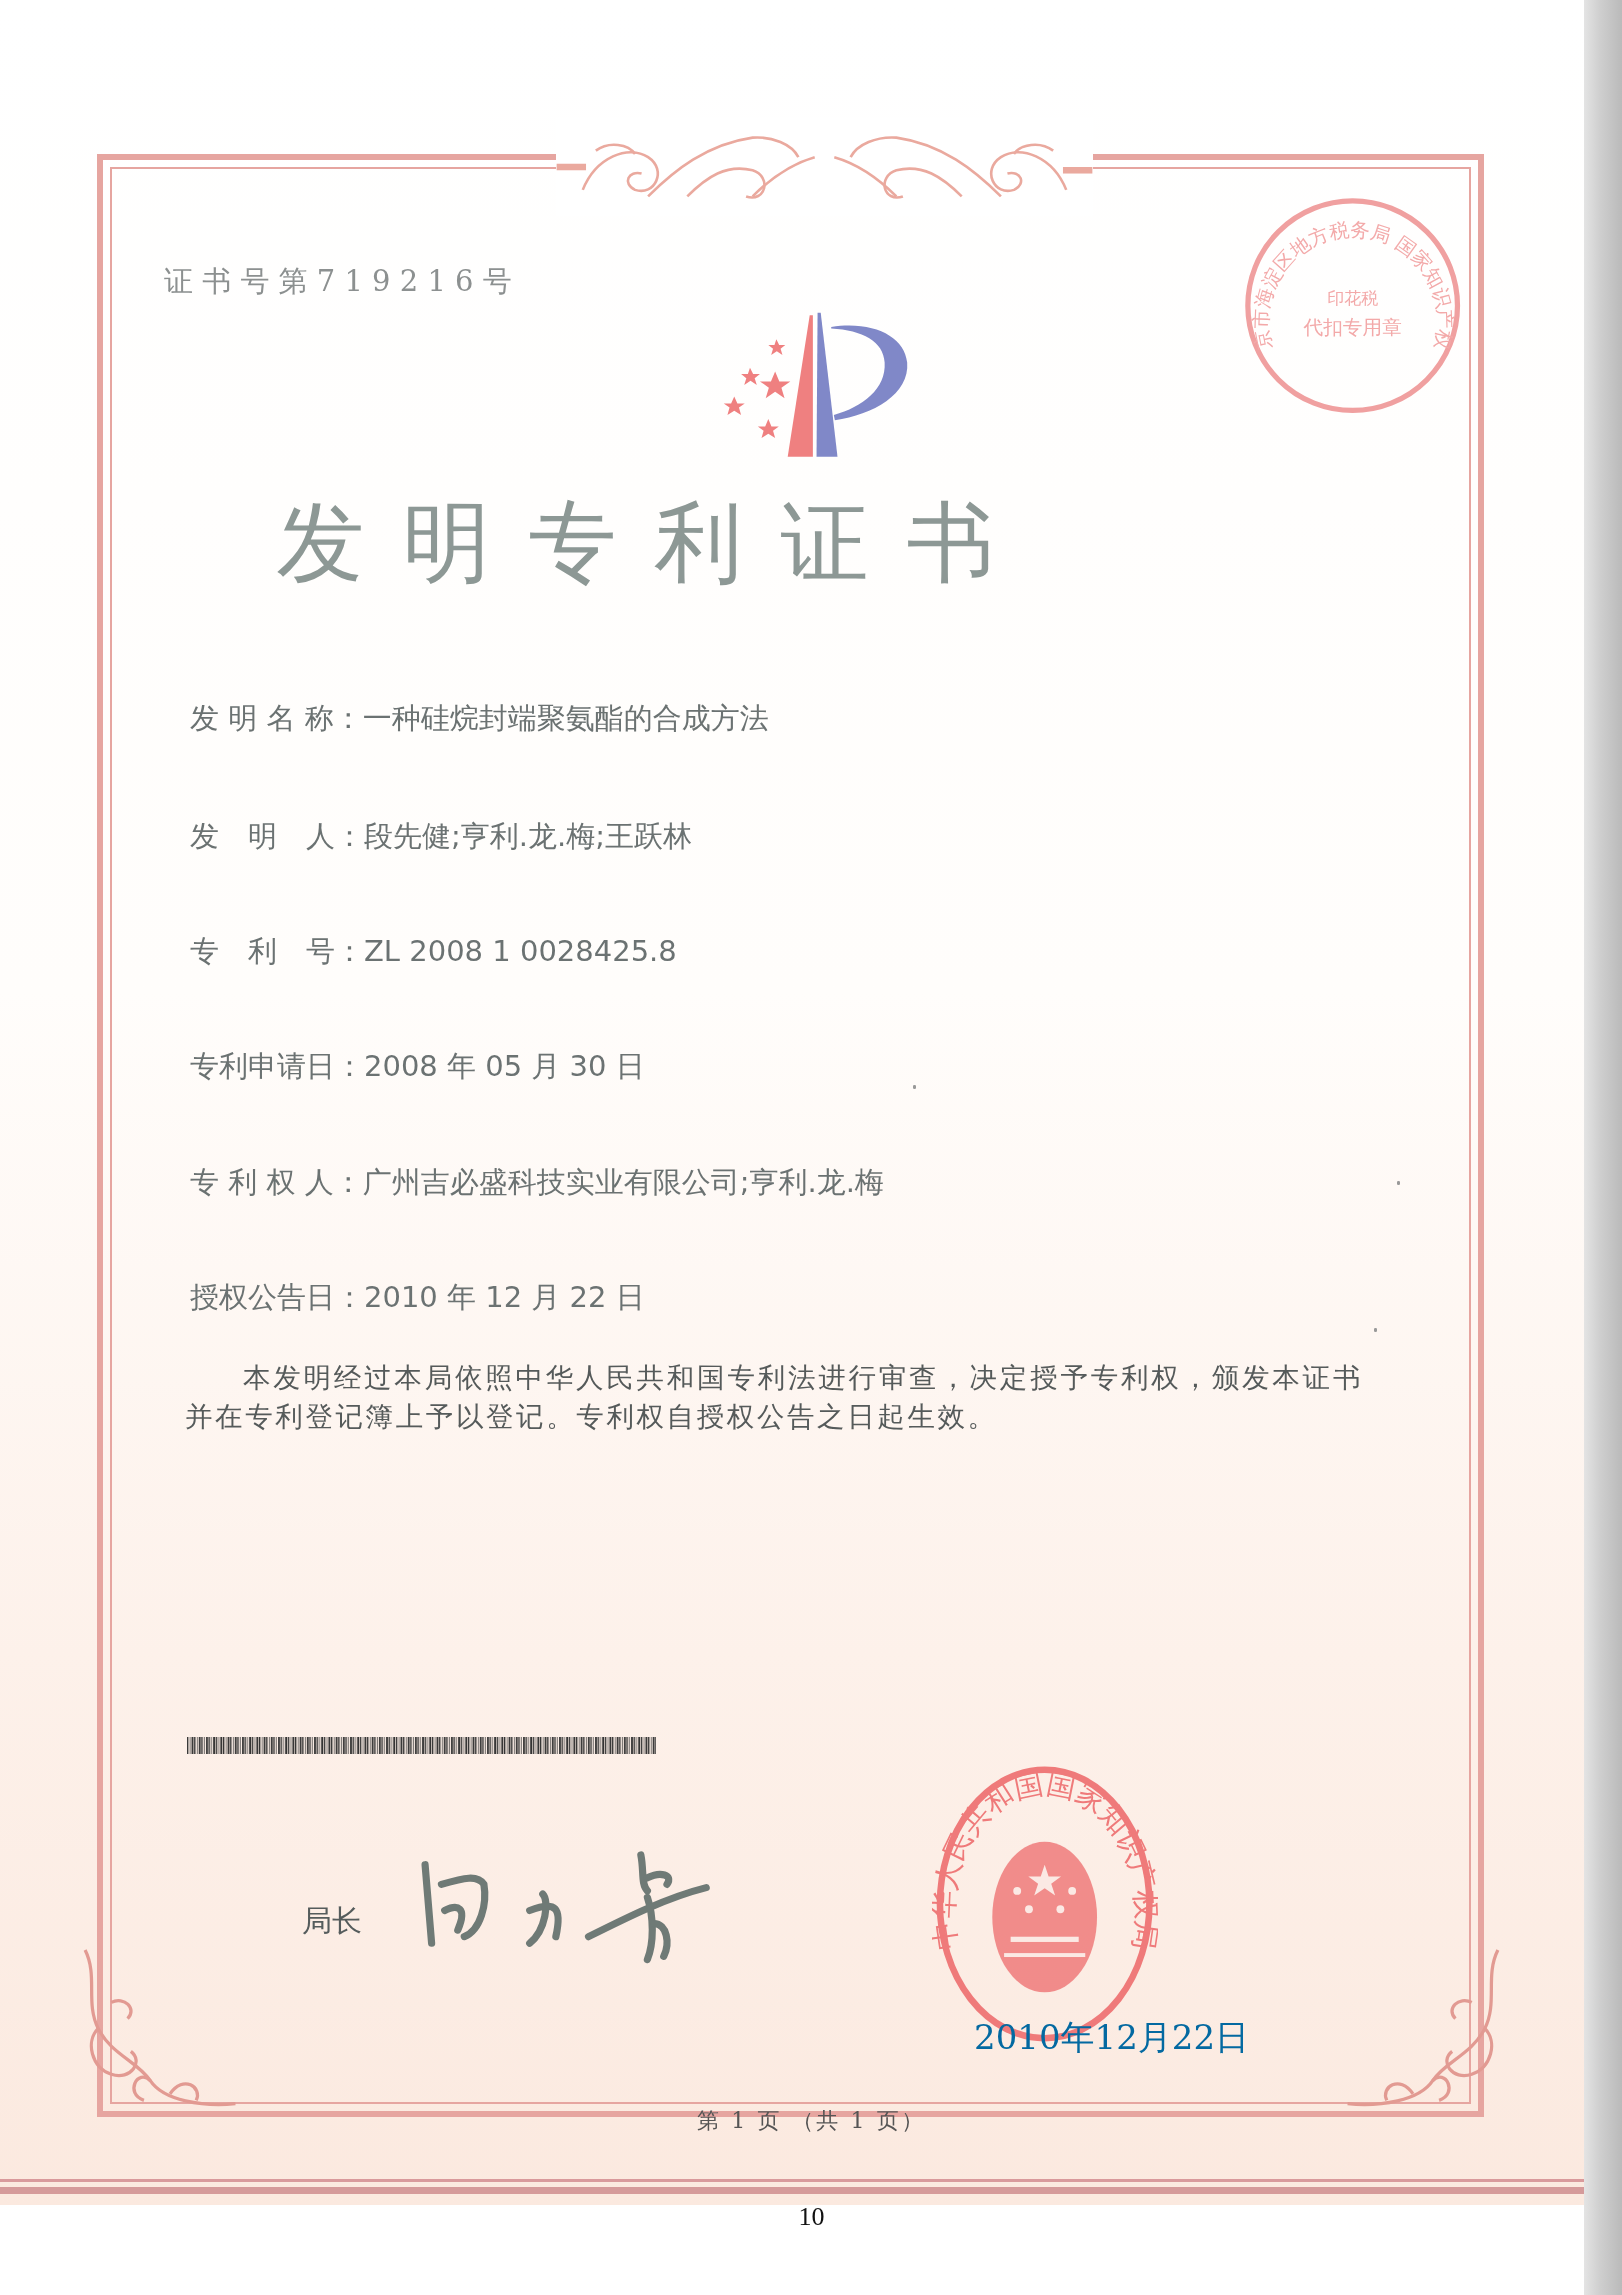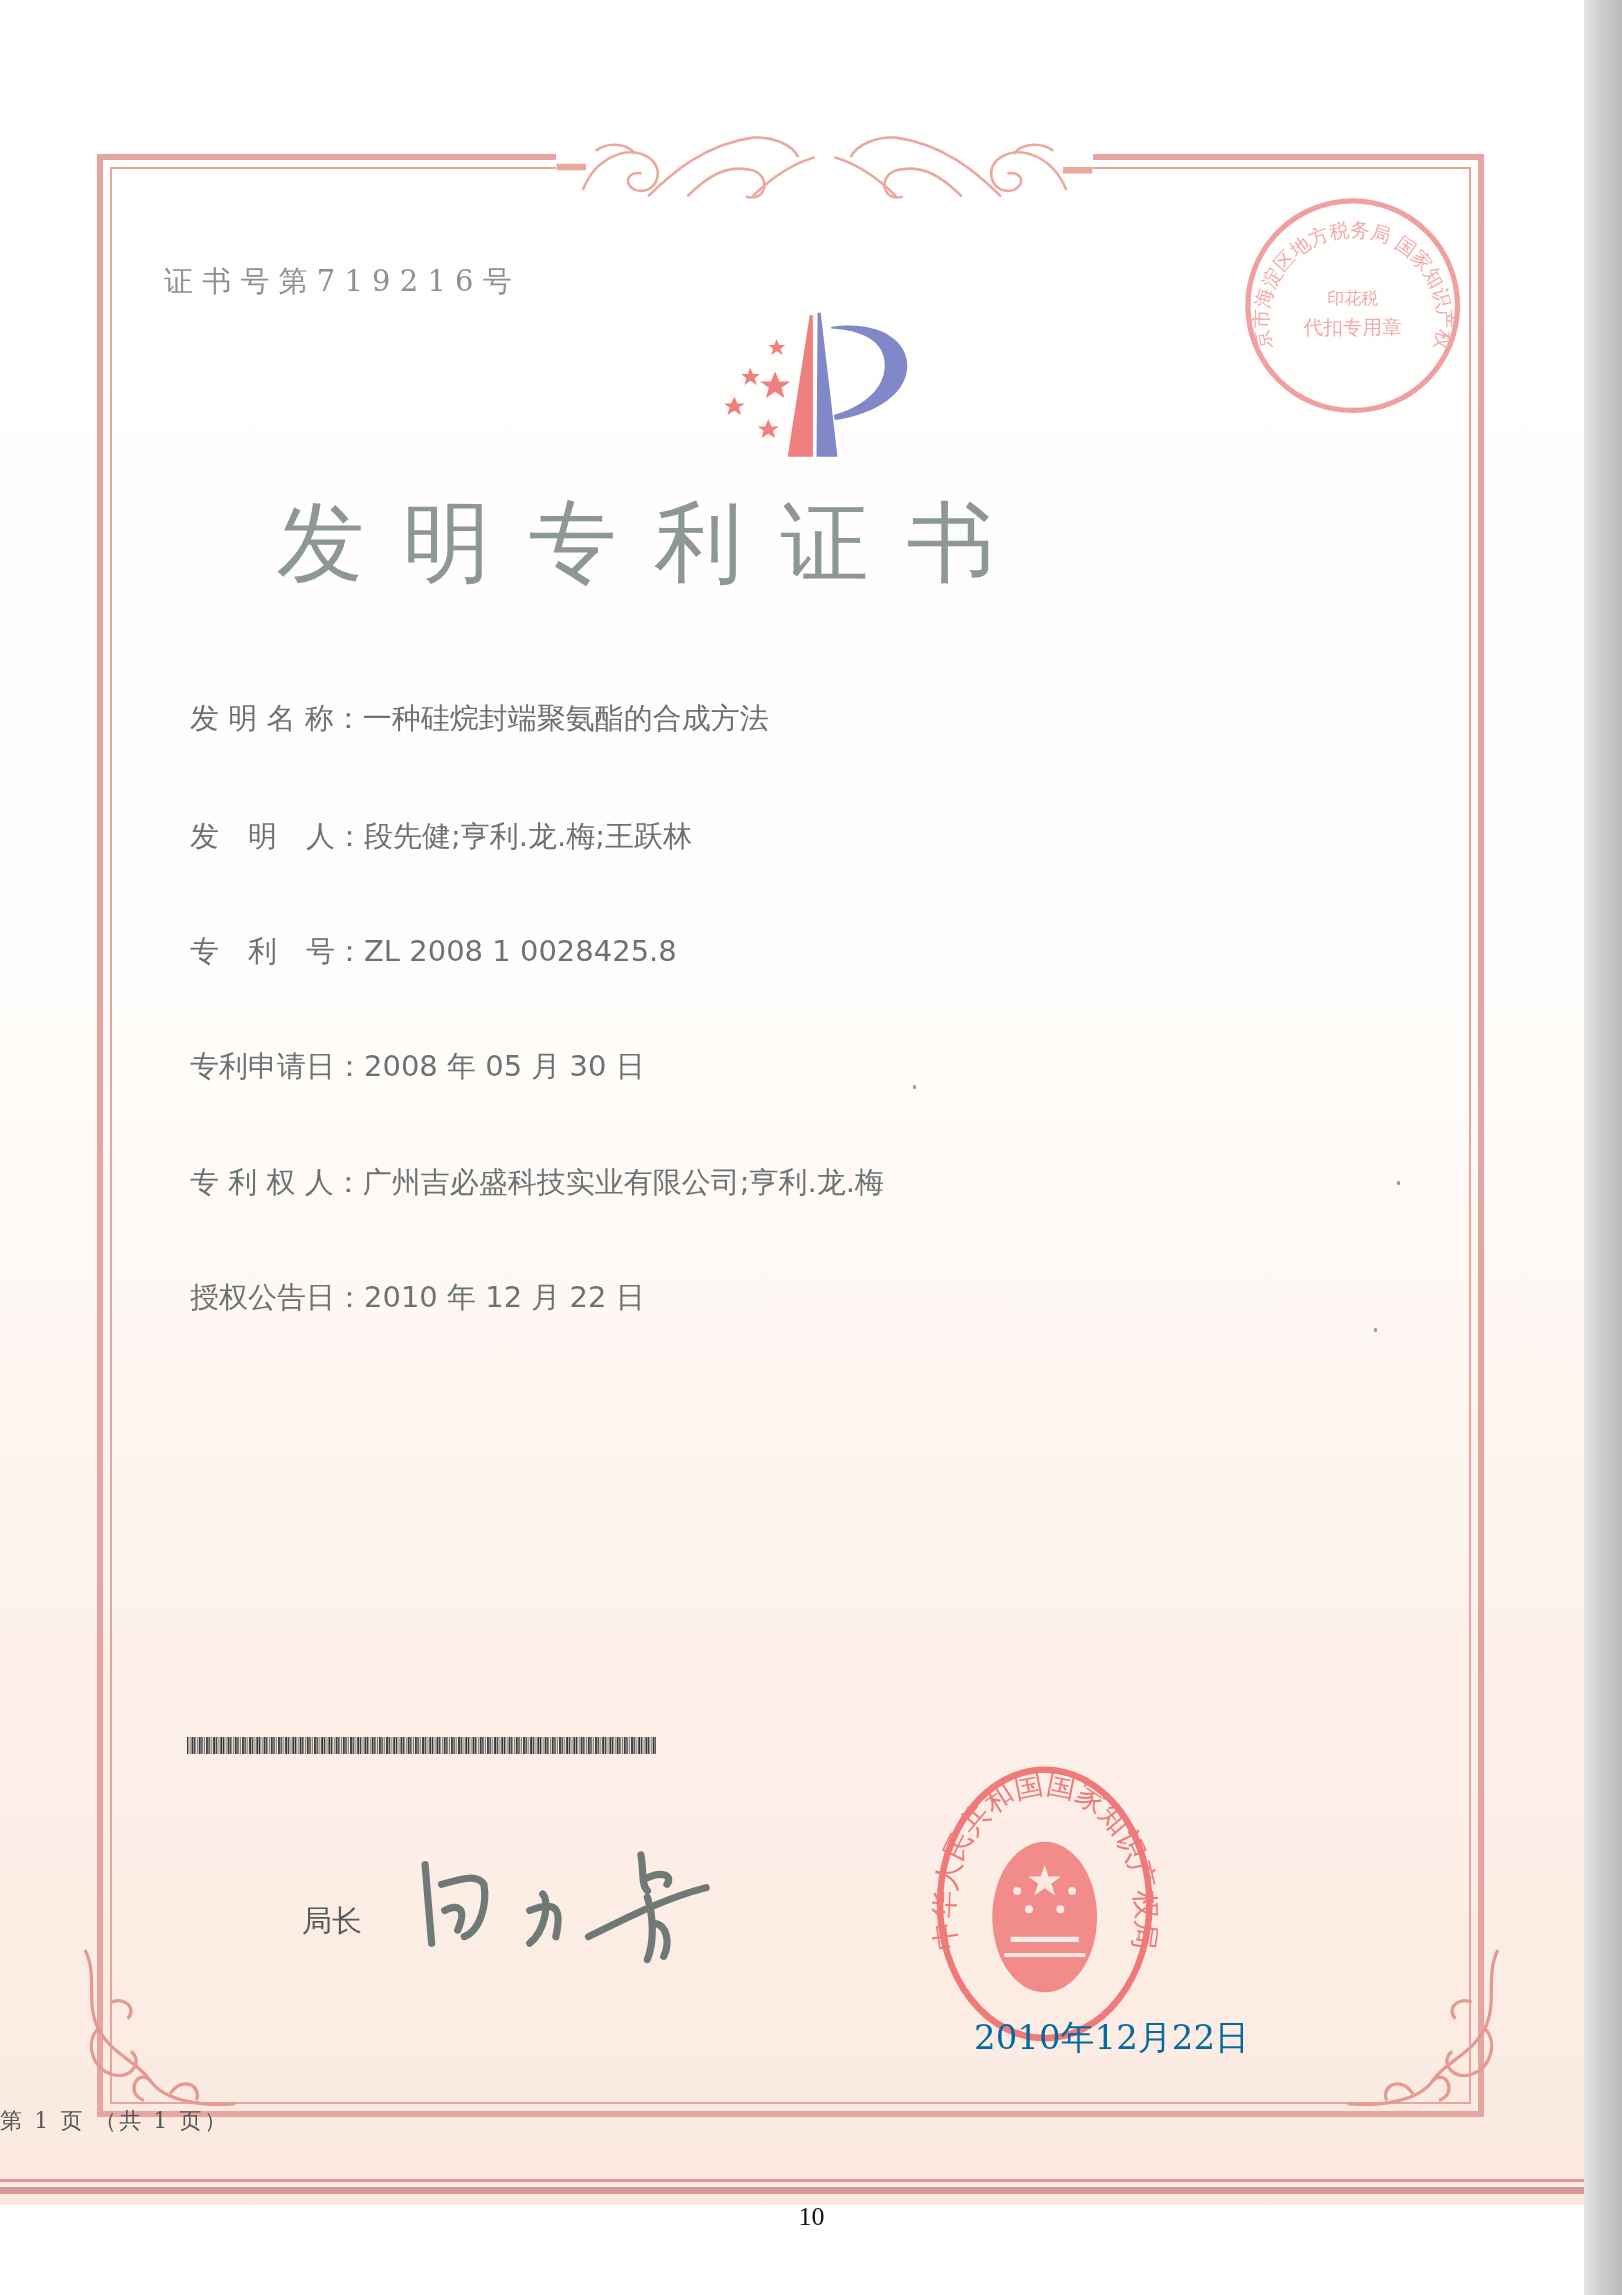--- a/index.html
+++ b/index.html
@@ -62,21 +62,21 @@
   .body-text p { margin:0 0 0 0; text-indent:58px; }
 
   .barcode { position:absolute; left:187px; top:1737px; width:469px; height:17px; }
 
   .director-label { position:absolute; left:302px; top:1901px; font-size:30px; color:#555c5c; font-family:"DejaVu Sans", sans-serif; }
   .signature { position:absolute; left:412px; top:1845px; width:340px; height:131px; }
 
   .seal { position:absolute; left:932px; top:1760px; width:226px; height:288px; }
   .seal-date { position:absolute; left:974px; top:2015px; font-size:34px; color:#0369a1; font-family:"DejaVu Serif", serif; }
 
-  .page-label { position:absolute; left:0; width:1623px; top:2106px; text-align:left; font-size:22px; color:#555; font-family:"DejaVu Serif", serif; letter-spacing:2.6px; }
+  .page-label { position:absolute; left:0; width:1623px; top:2106px; text-align:center; font-size:22px; color:#555; font-family:"DejaVu Serif", serif; letter-spacing:2.6px; }
   .page-number { position:absolute; left:0; width:1623px; top:2202px; text-align:center; font-size:26px; color:#111; font-family:"Liberation Serif", serif; }
 
   .speck { position:absolute; width:2.6px; height:3.9px; background:#999; border-radius:1.3px; }
 </style>
 </head>
 <body>
 
 <div class="paper"></div>
 <div class="right-edge"></div>
 
@@ -167,20 +167,21 @@
   <span class="lbl">专利申请日：</span><span class="val">2008 年 05 月 30 日</span>
 </div>
 <div class="field" style="top:1163px;">
   <span class="lbl">专 利 权 人：</span><span class="val">广州吉必盛科技实业有限公司;亨利.龙.梅</span>
 </div>
 <div class="field" style="top:1278px;">
   <span class="lbl">授权公告日：</span><span class="val">2010 年 12 月 22 日</span>
 </div>
 
 <div class="body-text">
+  <p>本发明经过本局依照中华人民共和国专利法进行审查，决定授予专利权，颁发本证书并在专利登记簿上予以登记。专利权自授权公告之日起生效。</p>
 </div>
 
 <svg class="barcode" viewBox="0 0 716 26" preserveAspectRatio="none">
   <defs>
     <pattern id="bars" width="11" height="26" patternUnits="userSpaceOnUse">
       <rect x="0" y="0" width="2" height="26" fill="#333"></rect>
       <rect x="4" y="0" width="1" height="26" fill="#333"></rect>
       <rect x="7" y="0" width="3" height="26" fill="#333"></rect>
     </pattern>
   </defs>

